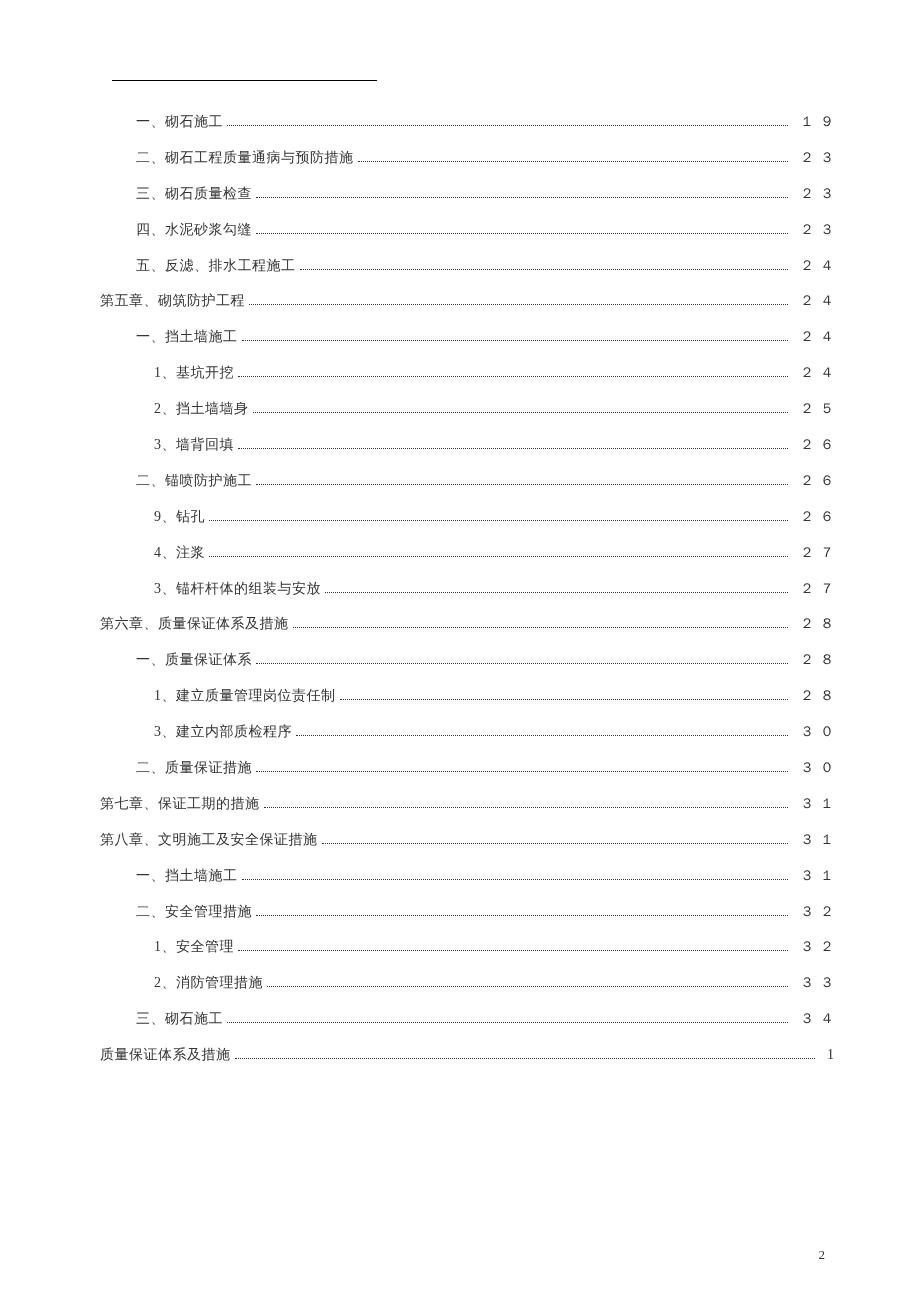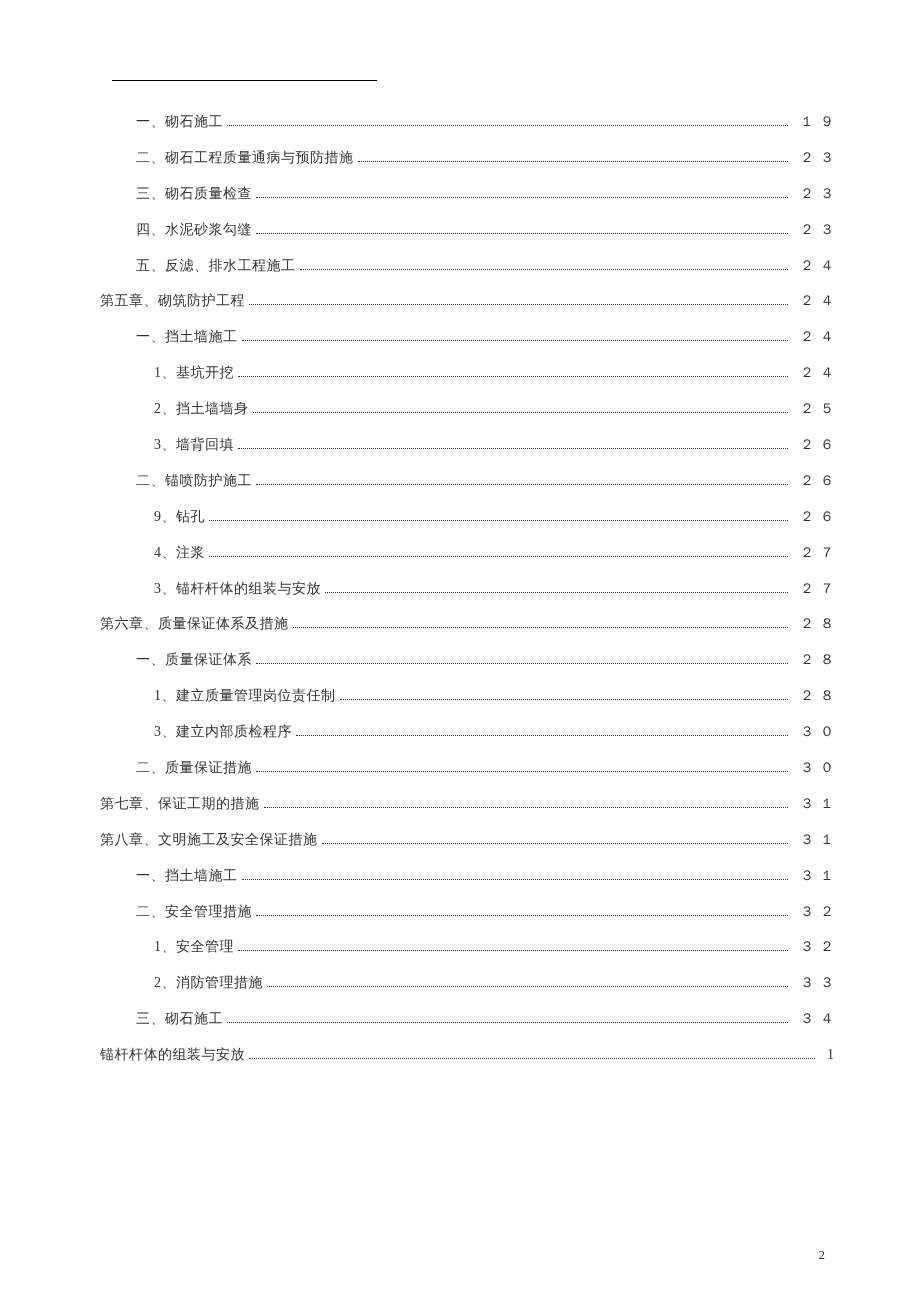--- a/index.html
+++ b/index.html
@@ -187,20 +187,20 @@
         <span class="toc-title">2、消防管理措施</span>
         <span class="toc-dots"></span>
         <span class="toc-page">３３</span>
       </div>
       <div class="toc-entry indent-1">
         <span class="toc-title">三、砌石施工</span>
         <span class="toc-dots"></span>
         <span class="toc-page">３４</span>
       </div>
       <div class="toc-entry indent-0">
-        <span class="toc-title">锚杆杆体的组装与安放</span>
+        <span class="toc-title">质量保证体系及措施</span>
         <span class="toc-dots"></span>
         <span class="toc-page">1</span>
       </div>
     </div>
 </div>
 
 <div class="page-number">2</div>
 
 </body></html>

